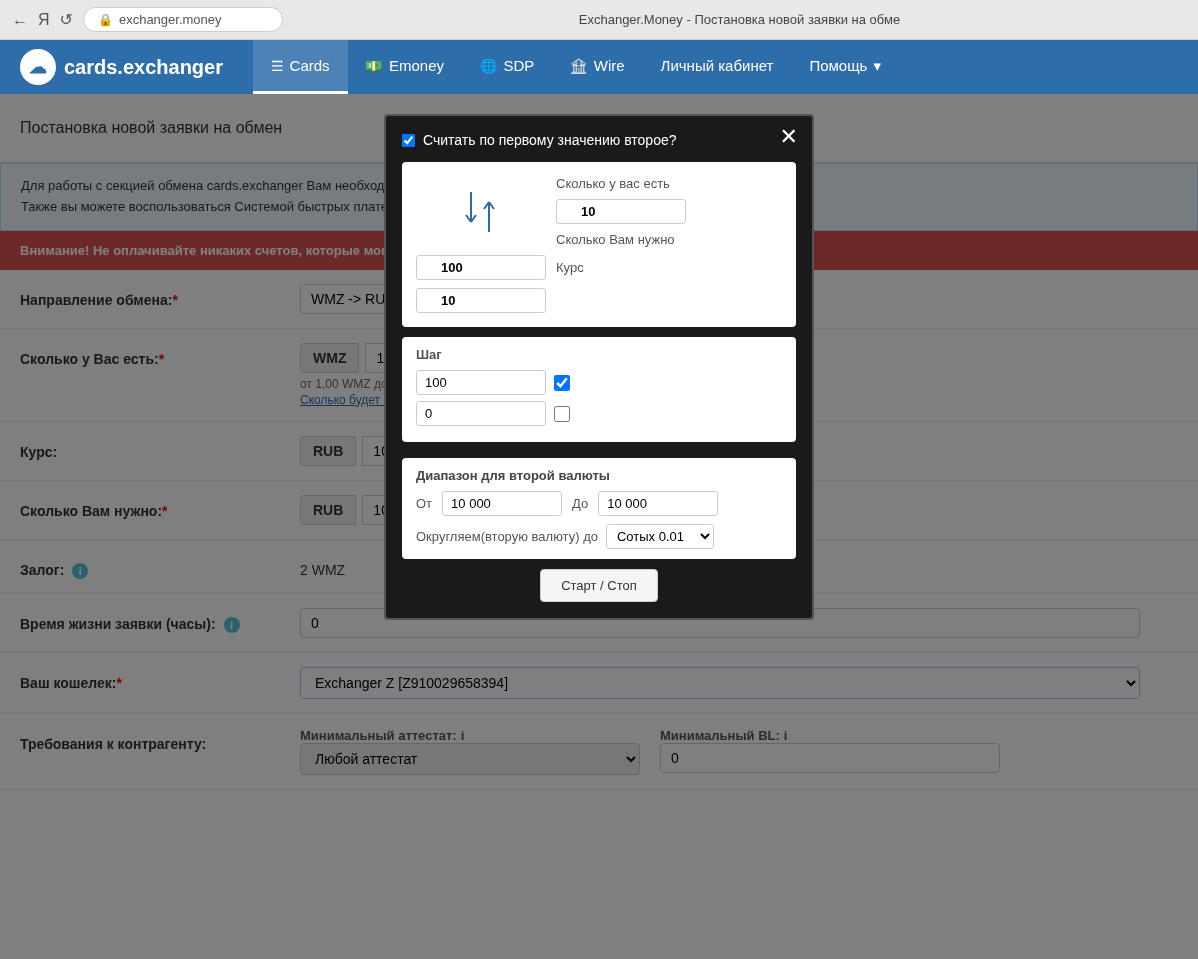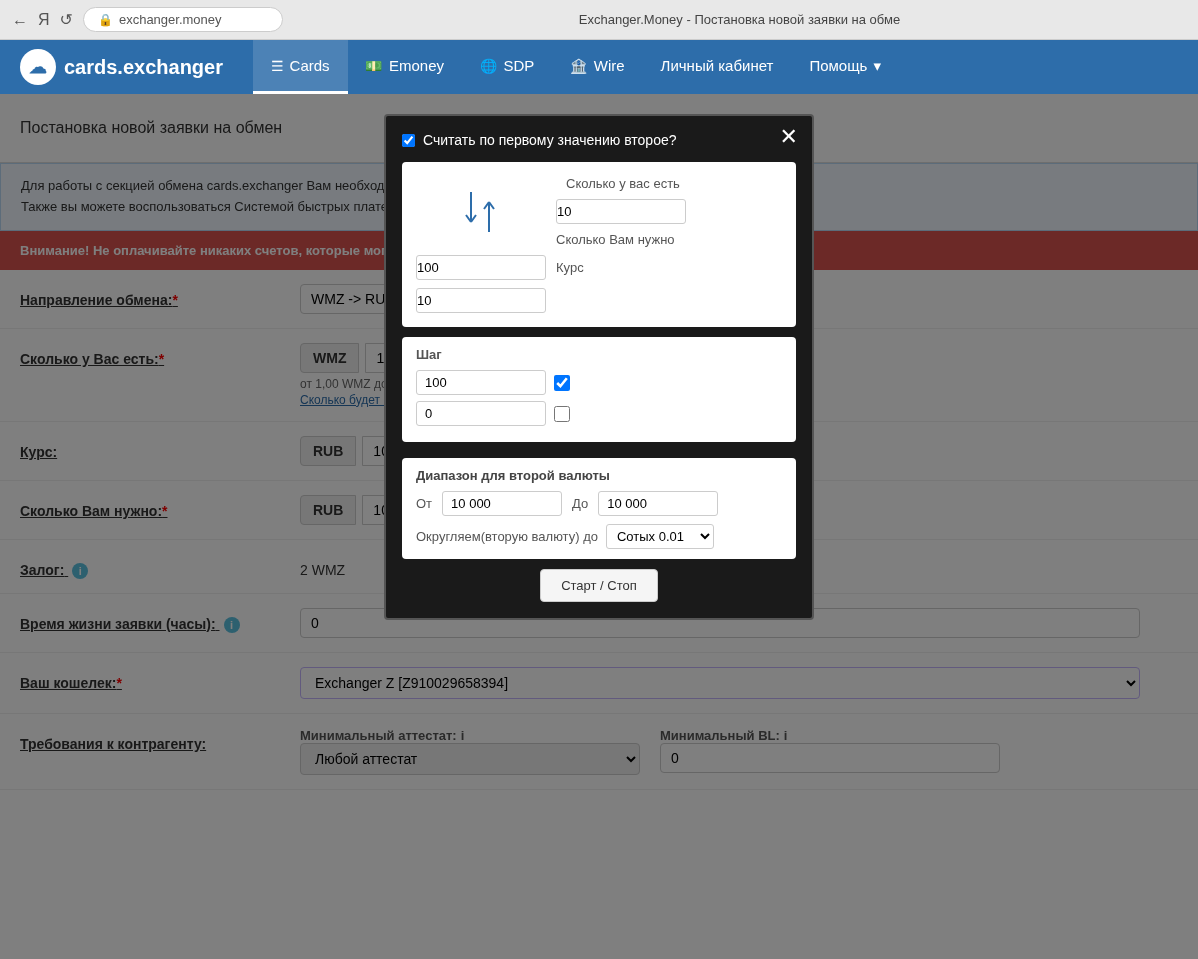--- a/index.html
+++ b/index.html
@@ -115,21 +115,20 @@
       padding: 14px 20px;
       border-bottom: 1px solid #eee;
     }
     .form-label {
       width: 280px;
       min-width: 280px;
       font-weight: bold;
       padding-top: 8px;
       font-size: 14px;
       color: #333;
-      text-decoration: underline;
     }
     .form-label .required { color: red; }
     .form-label .info-icon {
       display: inline-flex; align-items: center; justify-content: center;
       width: 16px; height: 16px;
       background: #5bc0de;
       border-radius: 50%;
       color: white;
       font-size: 11px;
       font-weight: bold;
@@ -236,24 +235,25 @@
     }
     .modal-calc-grid {
       display: grid;
       grid-template-columns: auto 1fr;
       gap: 8px 10px;
       align-items: center;
     }
     .modal-calc-label { font-size: 13px; color: #555; }
     .modal-calc-input {
       border: 1px solid #ccc;
-      padding: 4px 0;
+      padding: 4px 24px;
       font-size: 13px;
       border-radius: 3px;
       width: 130px;
+      font-weight: bold;
     }
 
     .modal-step-section {
       background: white;
       border-radius: 4px;
       padding: 10px 14px;
       color: #333;
       margin-bottom: 16px;
     }
     .modal-step-label { font-size: 13px; font-weight: bold; margin-bottom: 8px; color: #555; }
@@ -482,21 +482,21 @@
 
       <div class="modal-main-section">
         <div class="modal-calc-grid">
 
           <div style="display:flex;align-items:center;justify-content:center;grid-row:span 3;">
             <svg width="40" height="50" viewBox="0 0 40 50">
               <path d="M10 5 L10 35 M10 35 L5 28 M10 35 L15 28" stroke="#2d6daa" stroke-width="2" fill="none"></path>
               <path d="M28 45 L28 15 M28 15 L23 22 M28 15 L33 22" stroke="#2d6daa" stroke-width="2" fill="none"></path>
             </svg>
           </div>
-          <div style="display:flex;align-items:center;gap:8px;margin-left:10px;">
+          <div style="display:flex;align-items:center;gap:8px;">
             <span class="modal-calc-label">Сколько у вас есть</span>
           </div>
           <input class="modal-calc-input" type="text" value="10" style="">
 
           <div style="display:flex;align-items:center;gap:8px;">
             <span class="modal-calc-label">Сколько Вам нужно</span>
           </div>
           <input class="modal-calc-input" type="text" value="100" style="">
 
           <div style="display:flex;align-items:center;gap:8px;">

